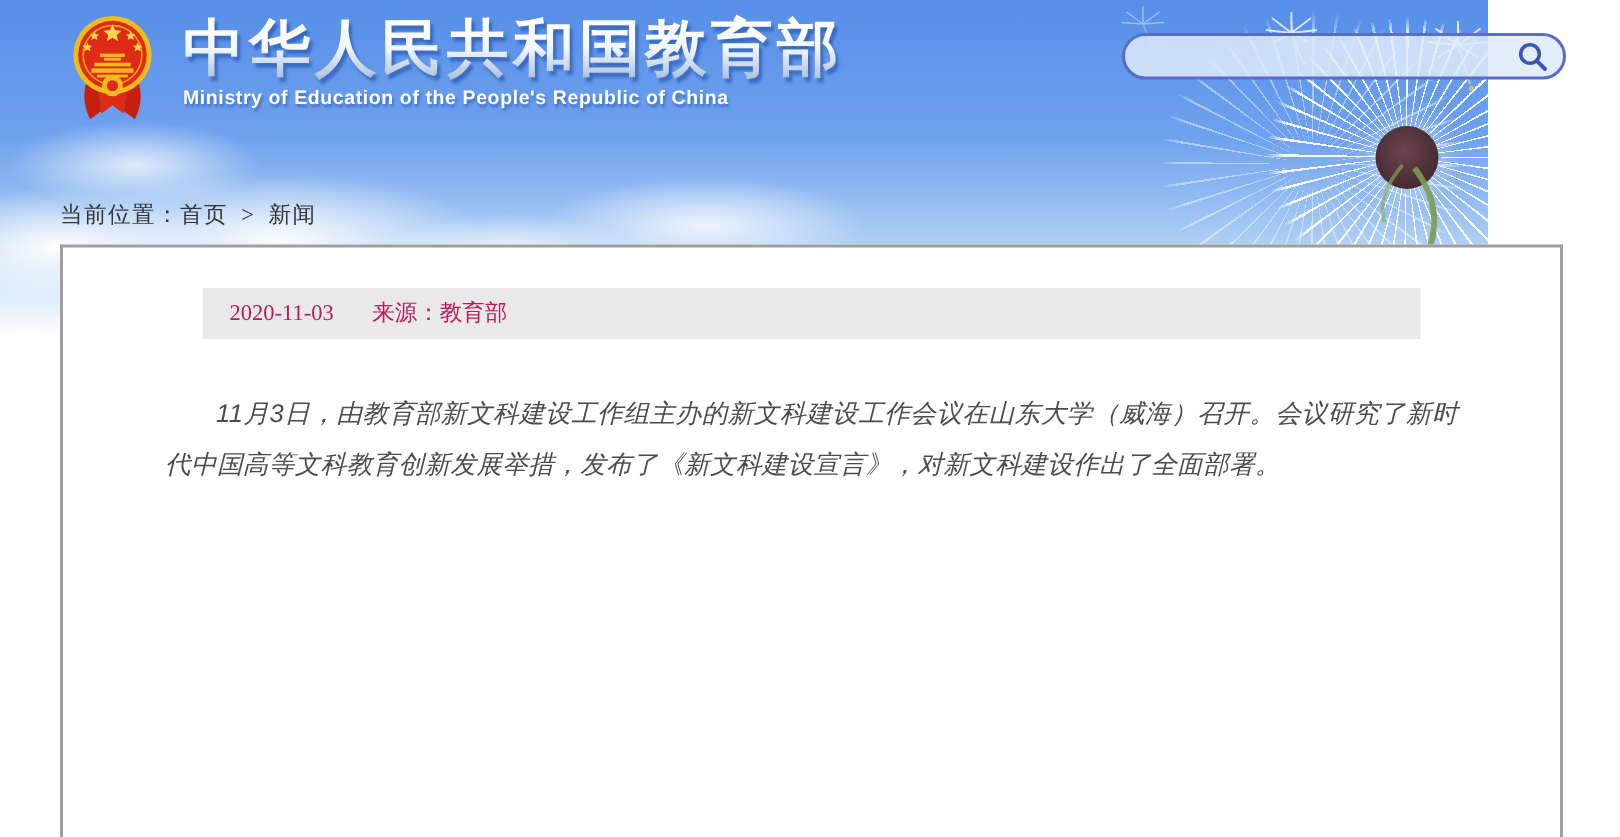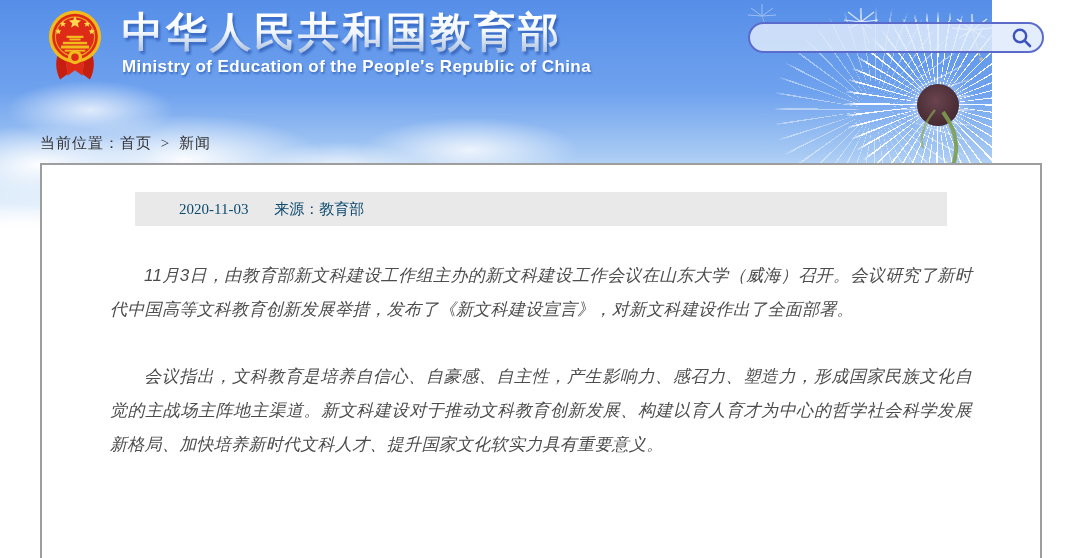--- a/index.html
+++ b/index.html
@@ -48,21 +48,21 @@
   .emblem{width:58px;height:82px;margin-right:18px;flex:0 0 auto;}
   .brand-text{padding-top:4px;}
   .site-title{
     margin:0;font-size:41px;line-height:46px;font-weight:bold;letter-spacing:3px;
     font-family:"Liberation Sans","DejaVu Sans",sans-serif;
     background:linear-gradient(180deg,#ffffff 15%,#f2f7fd 50%,#b7c9e2 88%,#9fb4d4 100%);
     -webkit-background-clip:text;background-clip:text;color:transparent;
     filter:drop-shadow(2px 3px 1px rgba(25,70,160,.55));
   }
   .site-subtitle{
-    margin-top:2px;font-size:17px;font-weight:bold;color:#ffffff;letter-spacing:.4px;
+    margin-top:2px;font-size:13px;font-weight:bold;color:#ffffff;letter-spacing:.4px;
     text-shadow:1px 2px 2px rgba(25,70,160,.55);
   }
   
   .searchbar{
     position:absolute;left:748px;top:22px;width:296px;height:31px;box-sizing:border-box;
     border:2px solid #5a6bcb;border-radius:17px;
     background:rgba(222,234,250,.85);
     display:flex;align-items:center;
   }
   .search-input{
@@ -85,21 +85,21 @@
     position:absolute;left:40px;top:163px;width:1002px;height:440px;box-sizing:border-box;
     background:#ffffff;border:2px solid #9e9e9e;border-bottom:none;
   }
   .article-title{
     margin:53px 95px 0;text-align:center;
     font-size:21px;font-weight:bold;color:#454545;letter-spacing:1px;
   }
   .meta-bar{
     margin:27px 93px 0;height:34px;line-height:34px;background:#e9e9e9;
     font-family:"Liberation Serif","DejaVu Serif",serif;
-    font-size:15px;color:#0c4a6e;padding-left:44px;box-sizing:border-box;
+    font-size:15px;color:#be185d;padding-left:18px;box-sizing:border-box;
   }
   .meta-bar .src{margin-left:22px;}
   .article-body{margin:0 68px;font-style:italic;}
   .article-body p{
     margin:33px 0 0;font-size:17px;line-height:34px;color:#4c4c4c;
     text-indent:2em;text-align:justify;letter-spacing:.3px;
   }
 </style>
 </head>
 <body>
@@ -188,15 +188,14 @@
 
 <main class="panel">
   <div class="meta-bar">
     <span>2020-11-03</span>
     <span class="src">
       <span>来源：</span><span>教育部</span>
     </span>
   </div>
   <div class="article-body">
     <p>11月3日，由教育部新文科建设工作组主办的新文科建设工作会议在山东大学（威海）召开。会议研究了新时代中国高等文科教育创新发展举措，发布了《新文科建设宣言》，对新文科建设作出了全面部署。</p>
-    <p>会议指出，文科教育是培养自信心、自豪感、自主性，产生影响力、感召力、塑造力，形成国家民族文化自觉的主战场主阵地主渠道。新文科建设对于推动文科教育创新发展、构建以育人育才为中心的哲学社会科学发展新格局、加快培养新时代文科人才、提升国家文化软实力具有重要意义。</p>
   </div>
 </main>
 
 </body></html>

